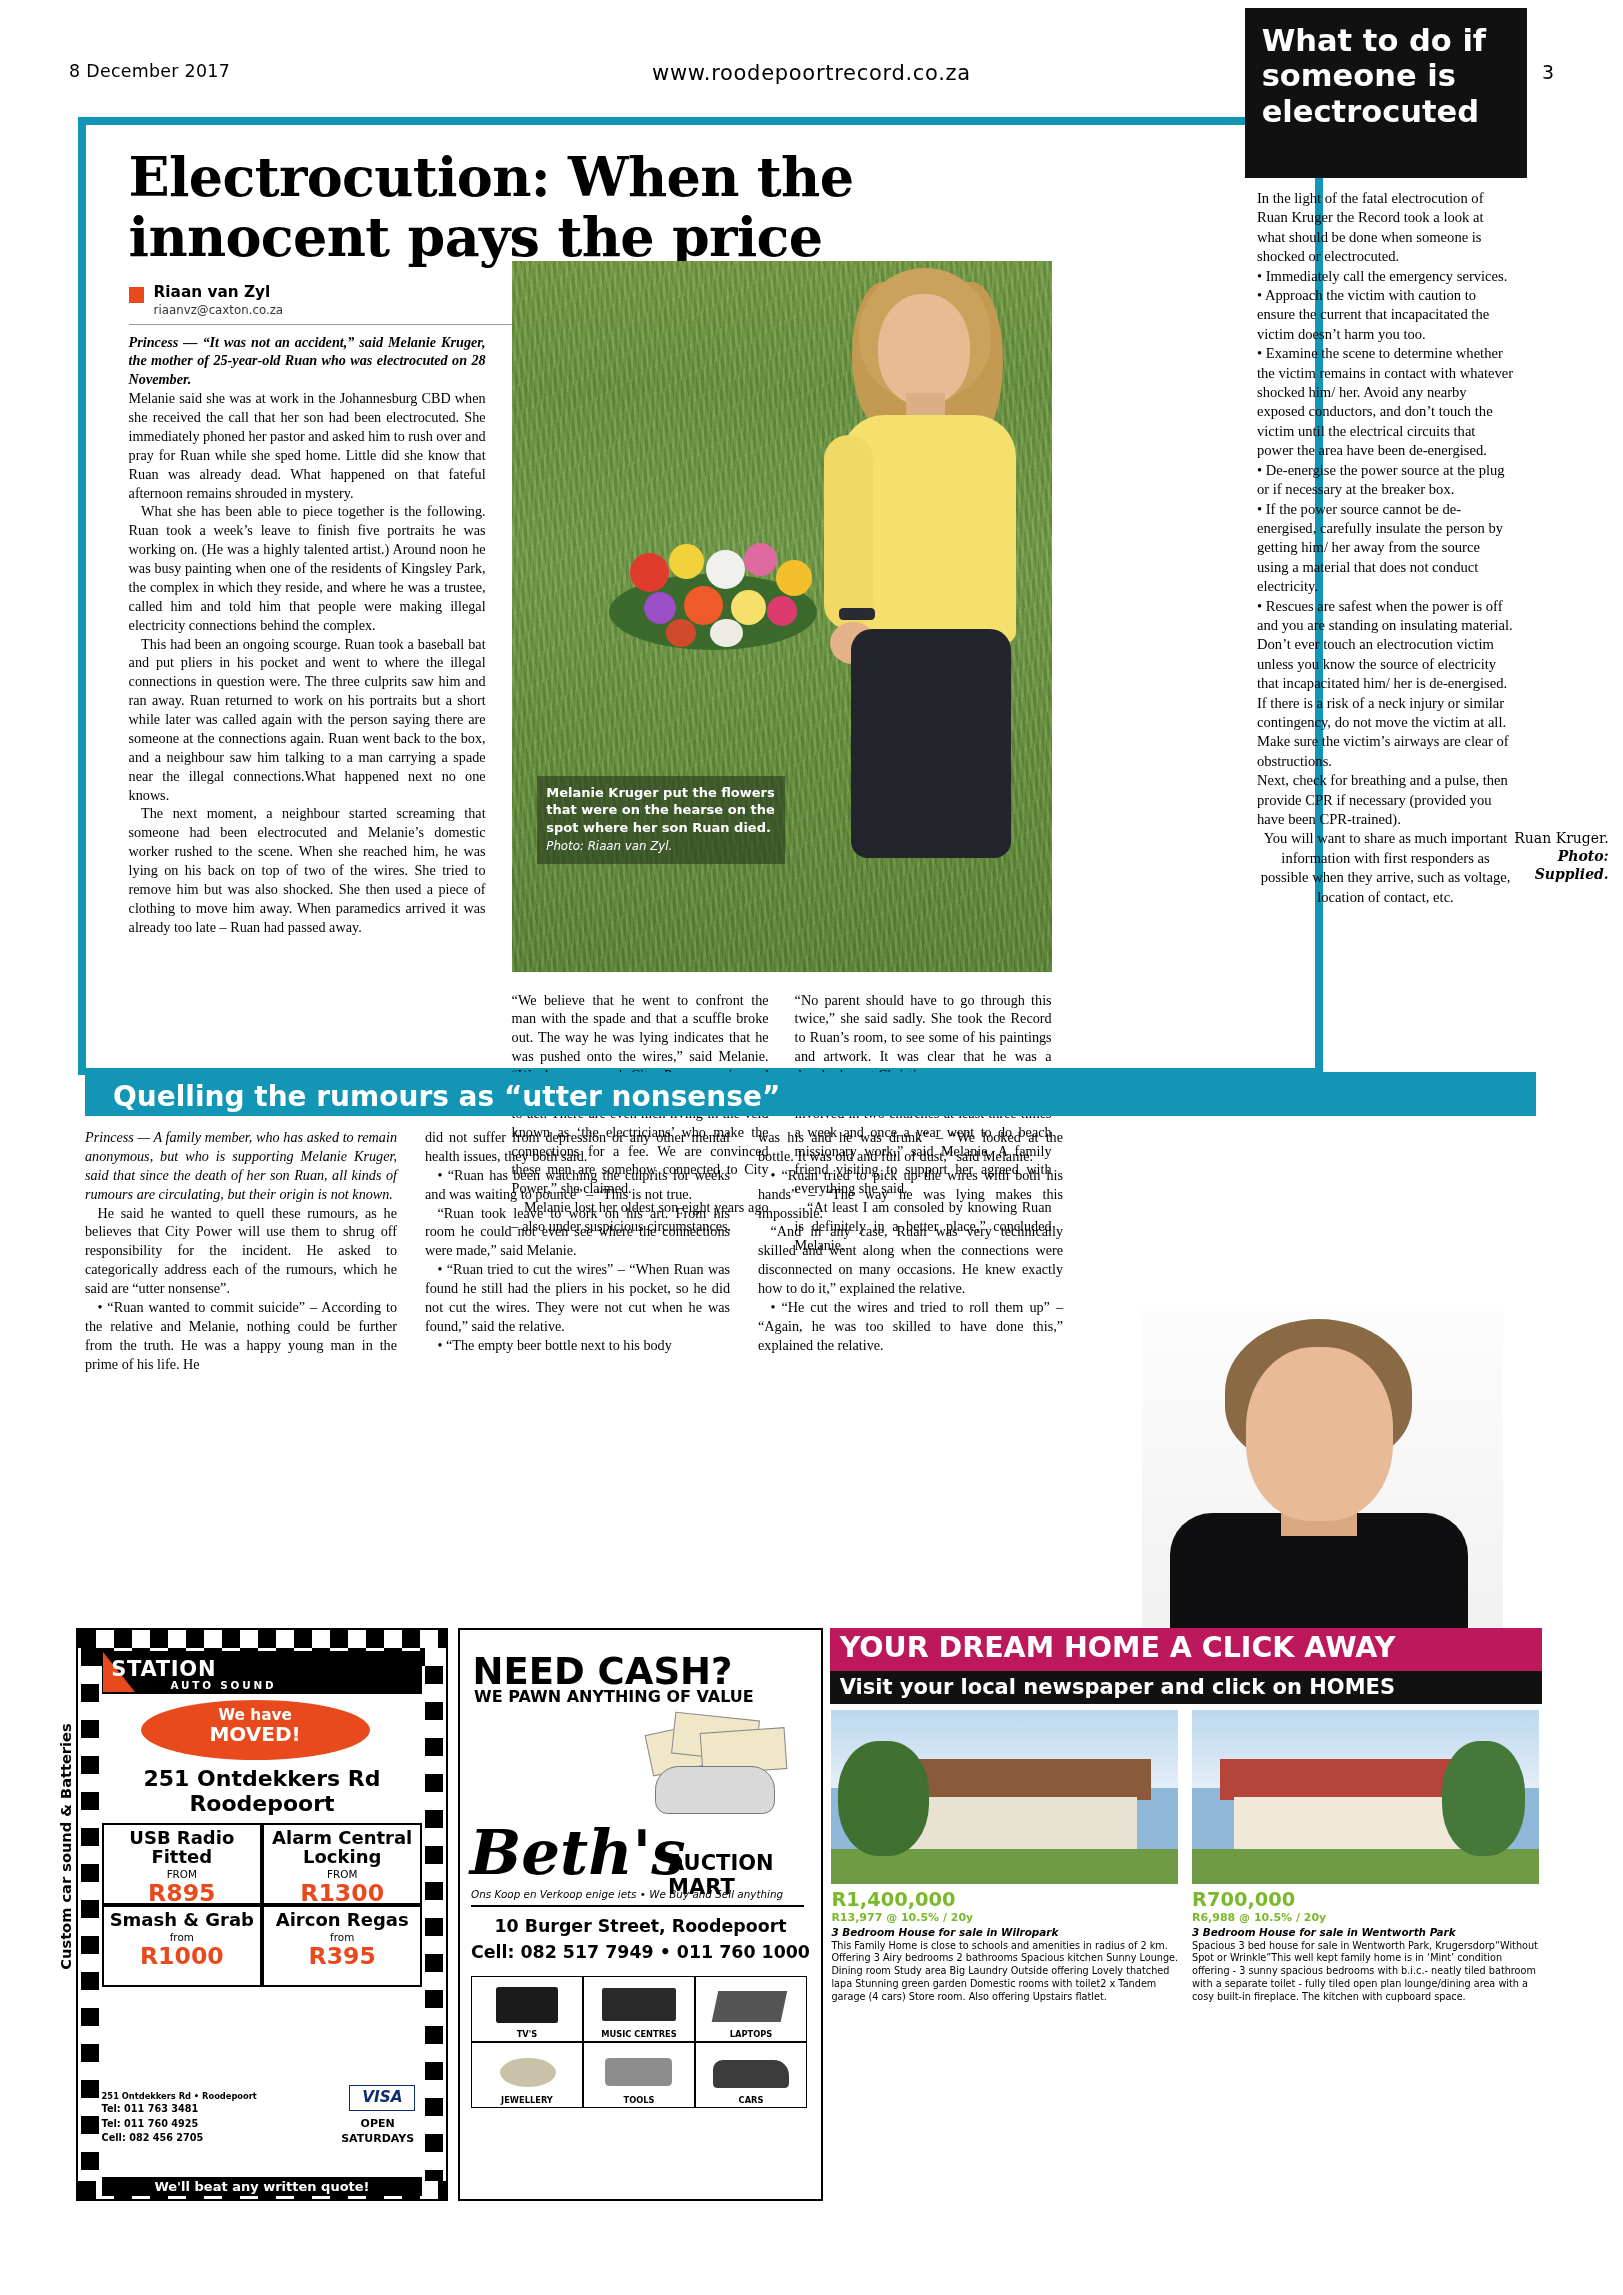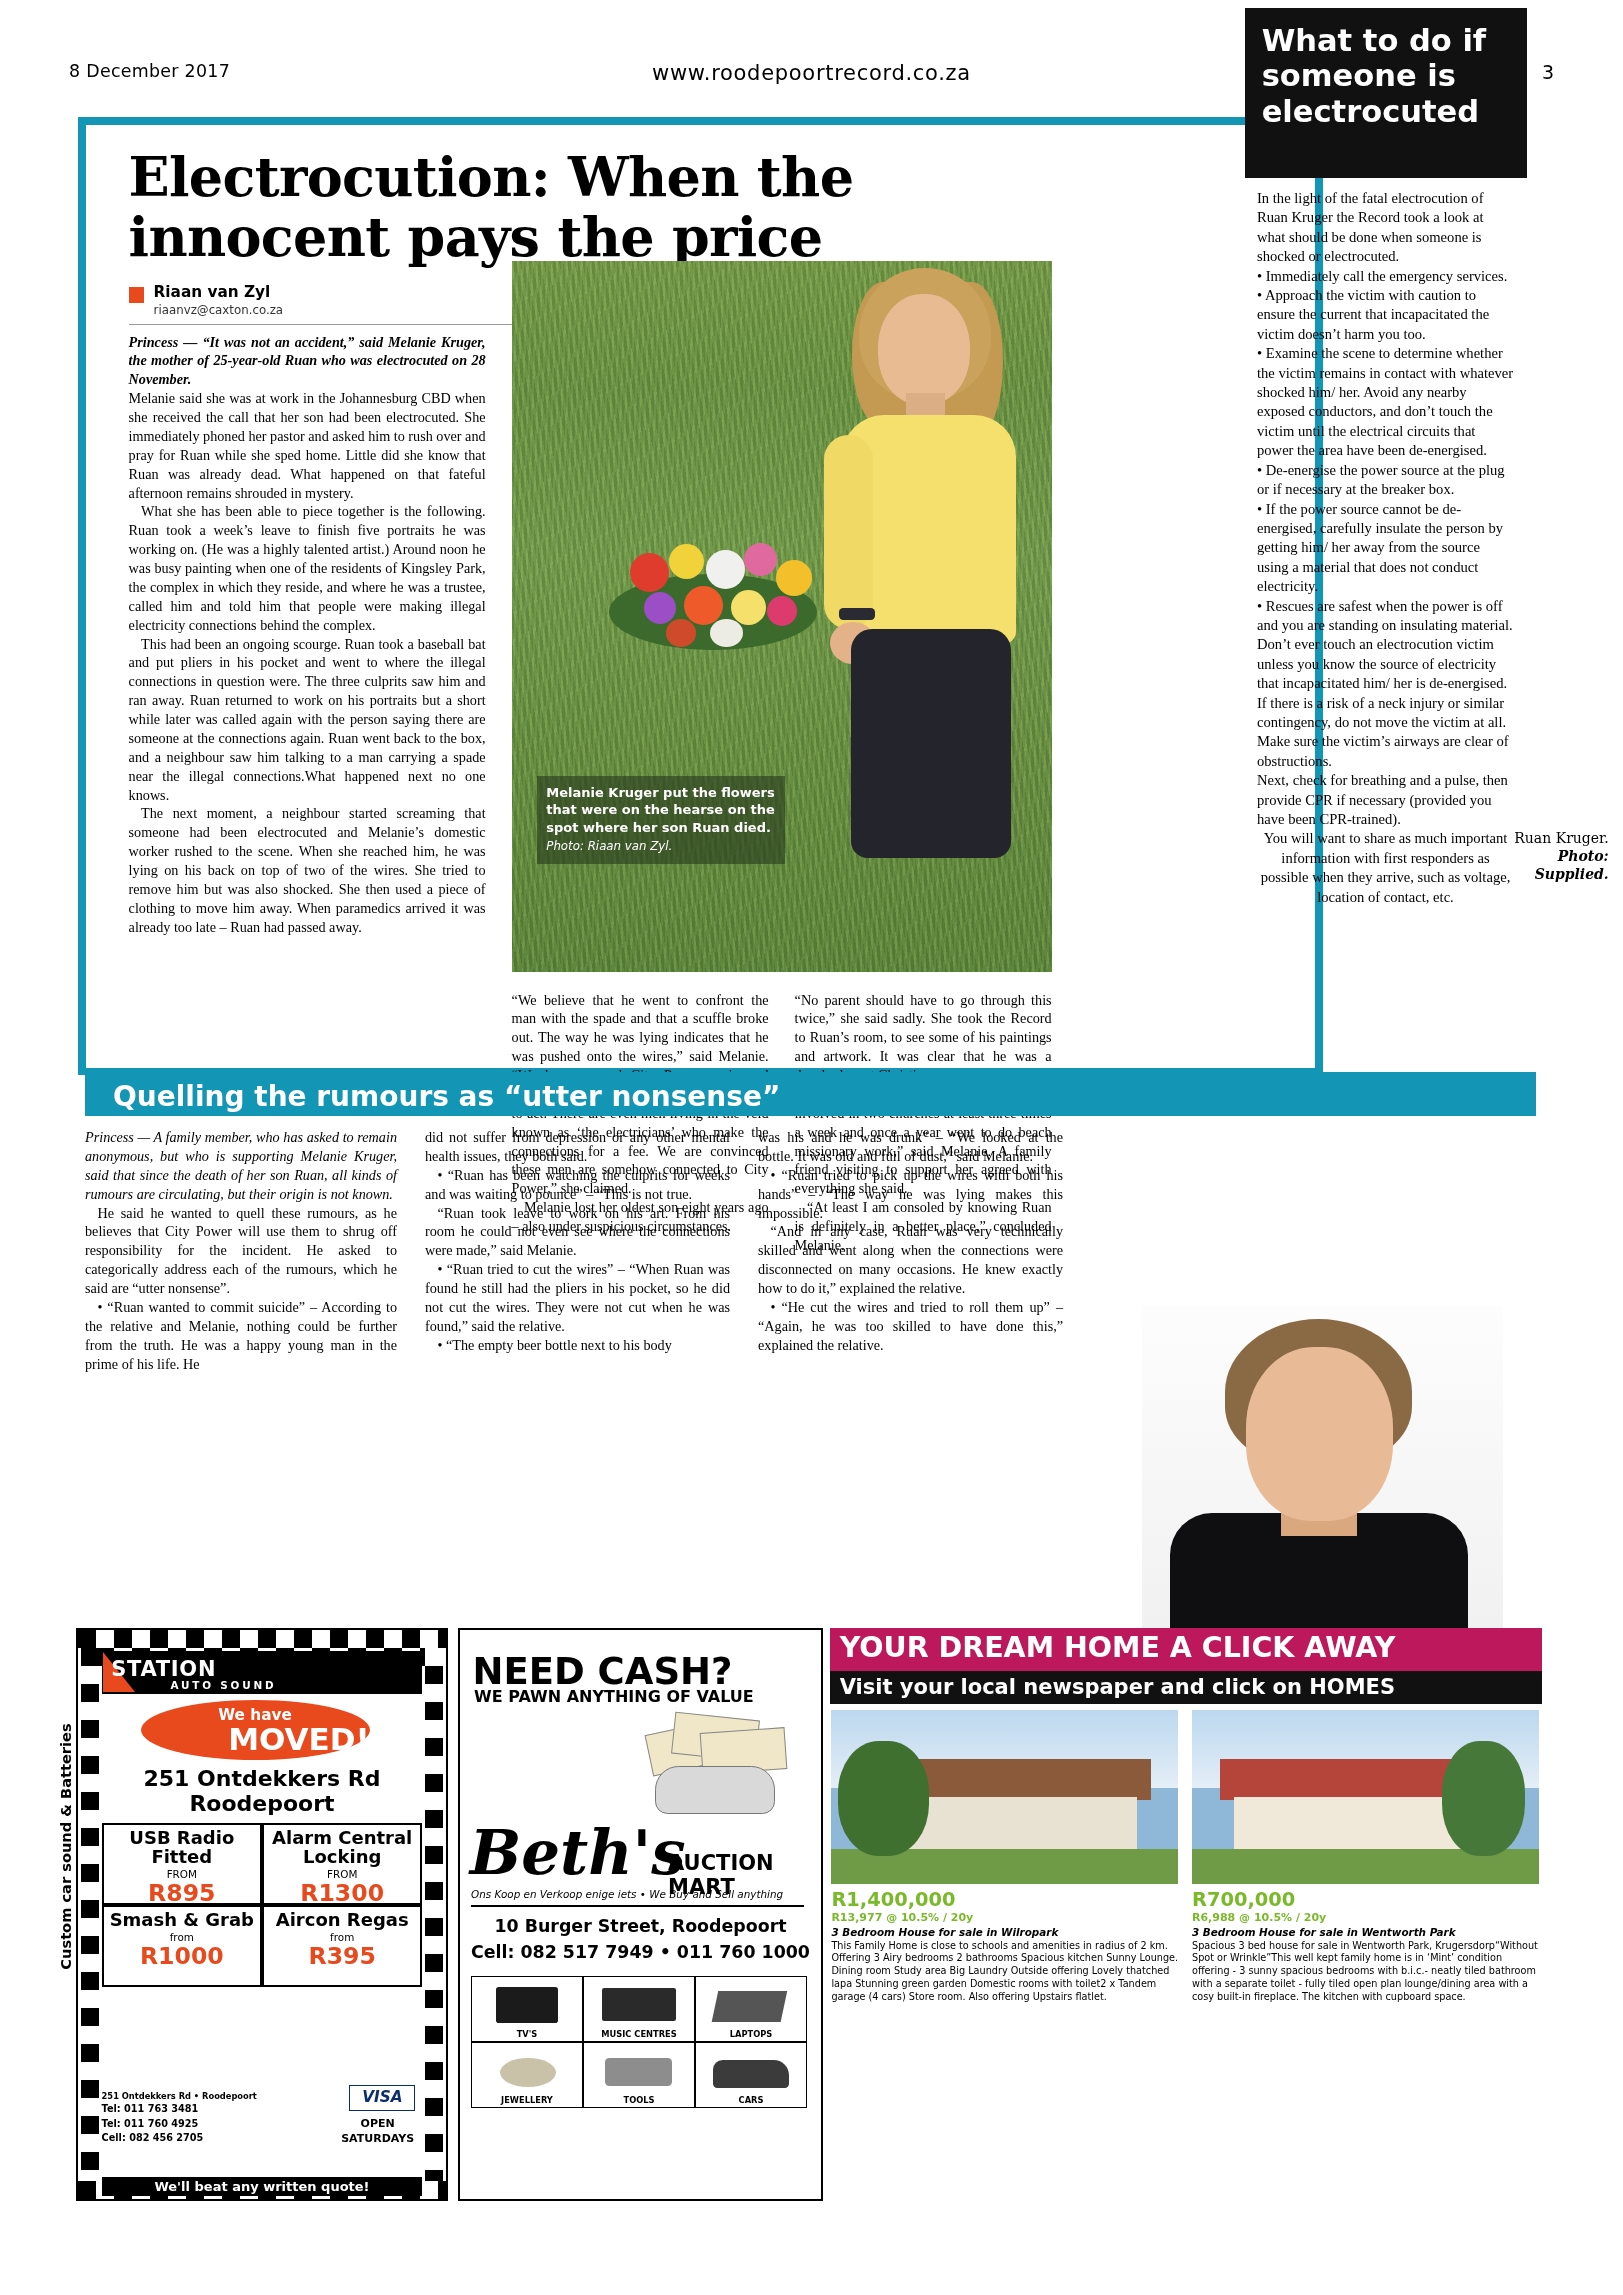--- a/index.html
+++ b/index.html
@@ -103,21 +103,21 @@
       repeating-linear-gradient(90deg,#000 0 18px,#fff 18px 36px) 0 bottom/100% 18px no-repeat;}
   .ad1-left{position:absolute;left:2.8px;top:18px;width:18px;bottom:18px;background:repeating-linear-gradient(#000 0 18px,#fff 18px 36px);}
   .ad1-right{position:absolute;right:2.8px;top:18px;width:18px;bottom:18px;background:repeating-linear-gradient(#fff 0 18px,#000 18px 36px);}
   .ad1-inner{position:absolute;left:23.6px;top:21px;right:23.6px;bottom:21px;background:#fff;}
   .sas-bar{position:absolute;left:0;top:0;width:100%;height:43px;background:#000;}
   .sas-logo{position:absolute;left:9.7px;top:5.6px;color:#fff;font-family:"DejaVu Sans",sans-serif;font-weight:bold;font-size:21px;letter-spacing:0.7px;}
   .sas-sub{position:absolute;left:69px;top:28px;color:#fff;font-family:"DejaVu Sans",sans-serif;font-weight:bold;font-size:10.4px;letter-spacing:2.8px;}
   .sas-tri{position:absolute;left:1.4px;top:1.4px;width:0;height:0;border-left:0;border-bottom:40px solid #e8491d;border-right:32px solid transparent;}
   .sas-moved{position:absolute;left:39px;top:49px;width:229px;height:60px;background:#e8491d;border-radius:50%;color:#fff;font-family:"DejaVu Sans",sans-serif;font-weight:bold;text-align:center;}
   .sas-moved .l1{font-size:15.3px;margin-top:5.6px;}
-  .sas-moved .l2{font-size:31px;line-height:1;text-align:right;}
+  .sas-moved .l2{font-size:20px;line-height:1;}
   .sas-addr{position:absolute;left:0;top:115px;width:100%;text-align:center;font-family:"DejaVu Sans",sans-serif;font-weight:bold;font-size:22px;line-height:1.15;}
   .sas-grid{position:absolute;left:0;top:172px;width:100%;}
   .sas-cell{box-sizing:border-box;border:2.1px solid #000;height:82px;text-align:center;font-family:"DejaVu Sans",sans-serif;position:relative;}
   .sas-cell .t{font-weight:bold;font-size:18px;line-height:1.05;margin-top:4.2px;}
   .sas-cell .f{font-size:10.4px;margin-top:1.4px;}
   .sas-cell .p{color:#e8491d;font-weight:bold;font-size:23.6px;line-height:1;margin-top:1.4px;}
   .sas-foot{position:absolute;left:0;bottom:32px;width:100%;font-family:"DejaVu Sans",sans-serif;font-size:9.7px;font-weight:bold;line-height:1.5;}
   .sas-foot .addr{font-size:8.3px;}
   .sas-visa{position:absolute;right:7px;bottom:67px;width:64px;height:23.6px;border:1.4px solid #0b2e6b;color:#0b2e6b;font-family:"DejaVu Sans",sans-serif;font-weight:bold;font-size:15.3px;font-style:italic;text-align:center;line-height:22px;}
   .sas-open{position:absolute;right:8.3px;bottom:32px;text-align:center;font-family:"DejaVu Sans",sans-serif;font-weight:bold;font-size:11px;line-height:1.3;}

